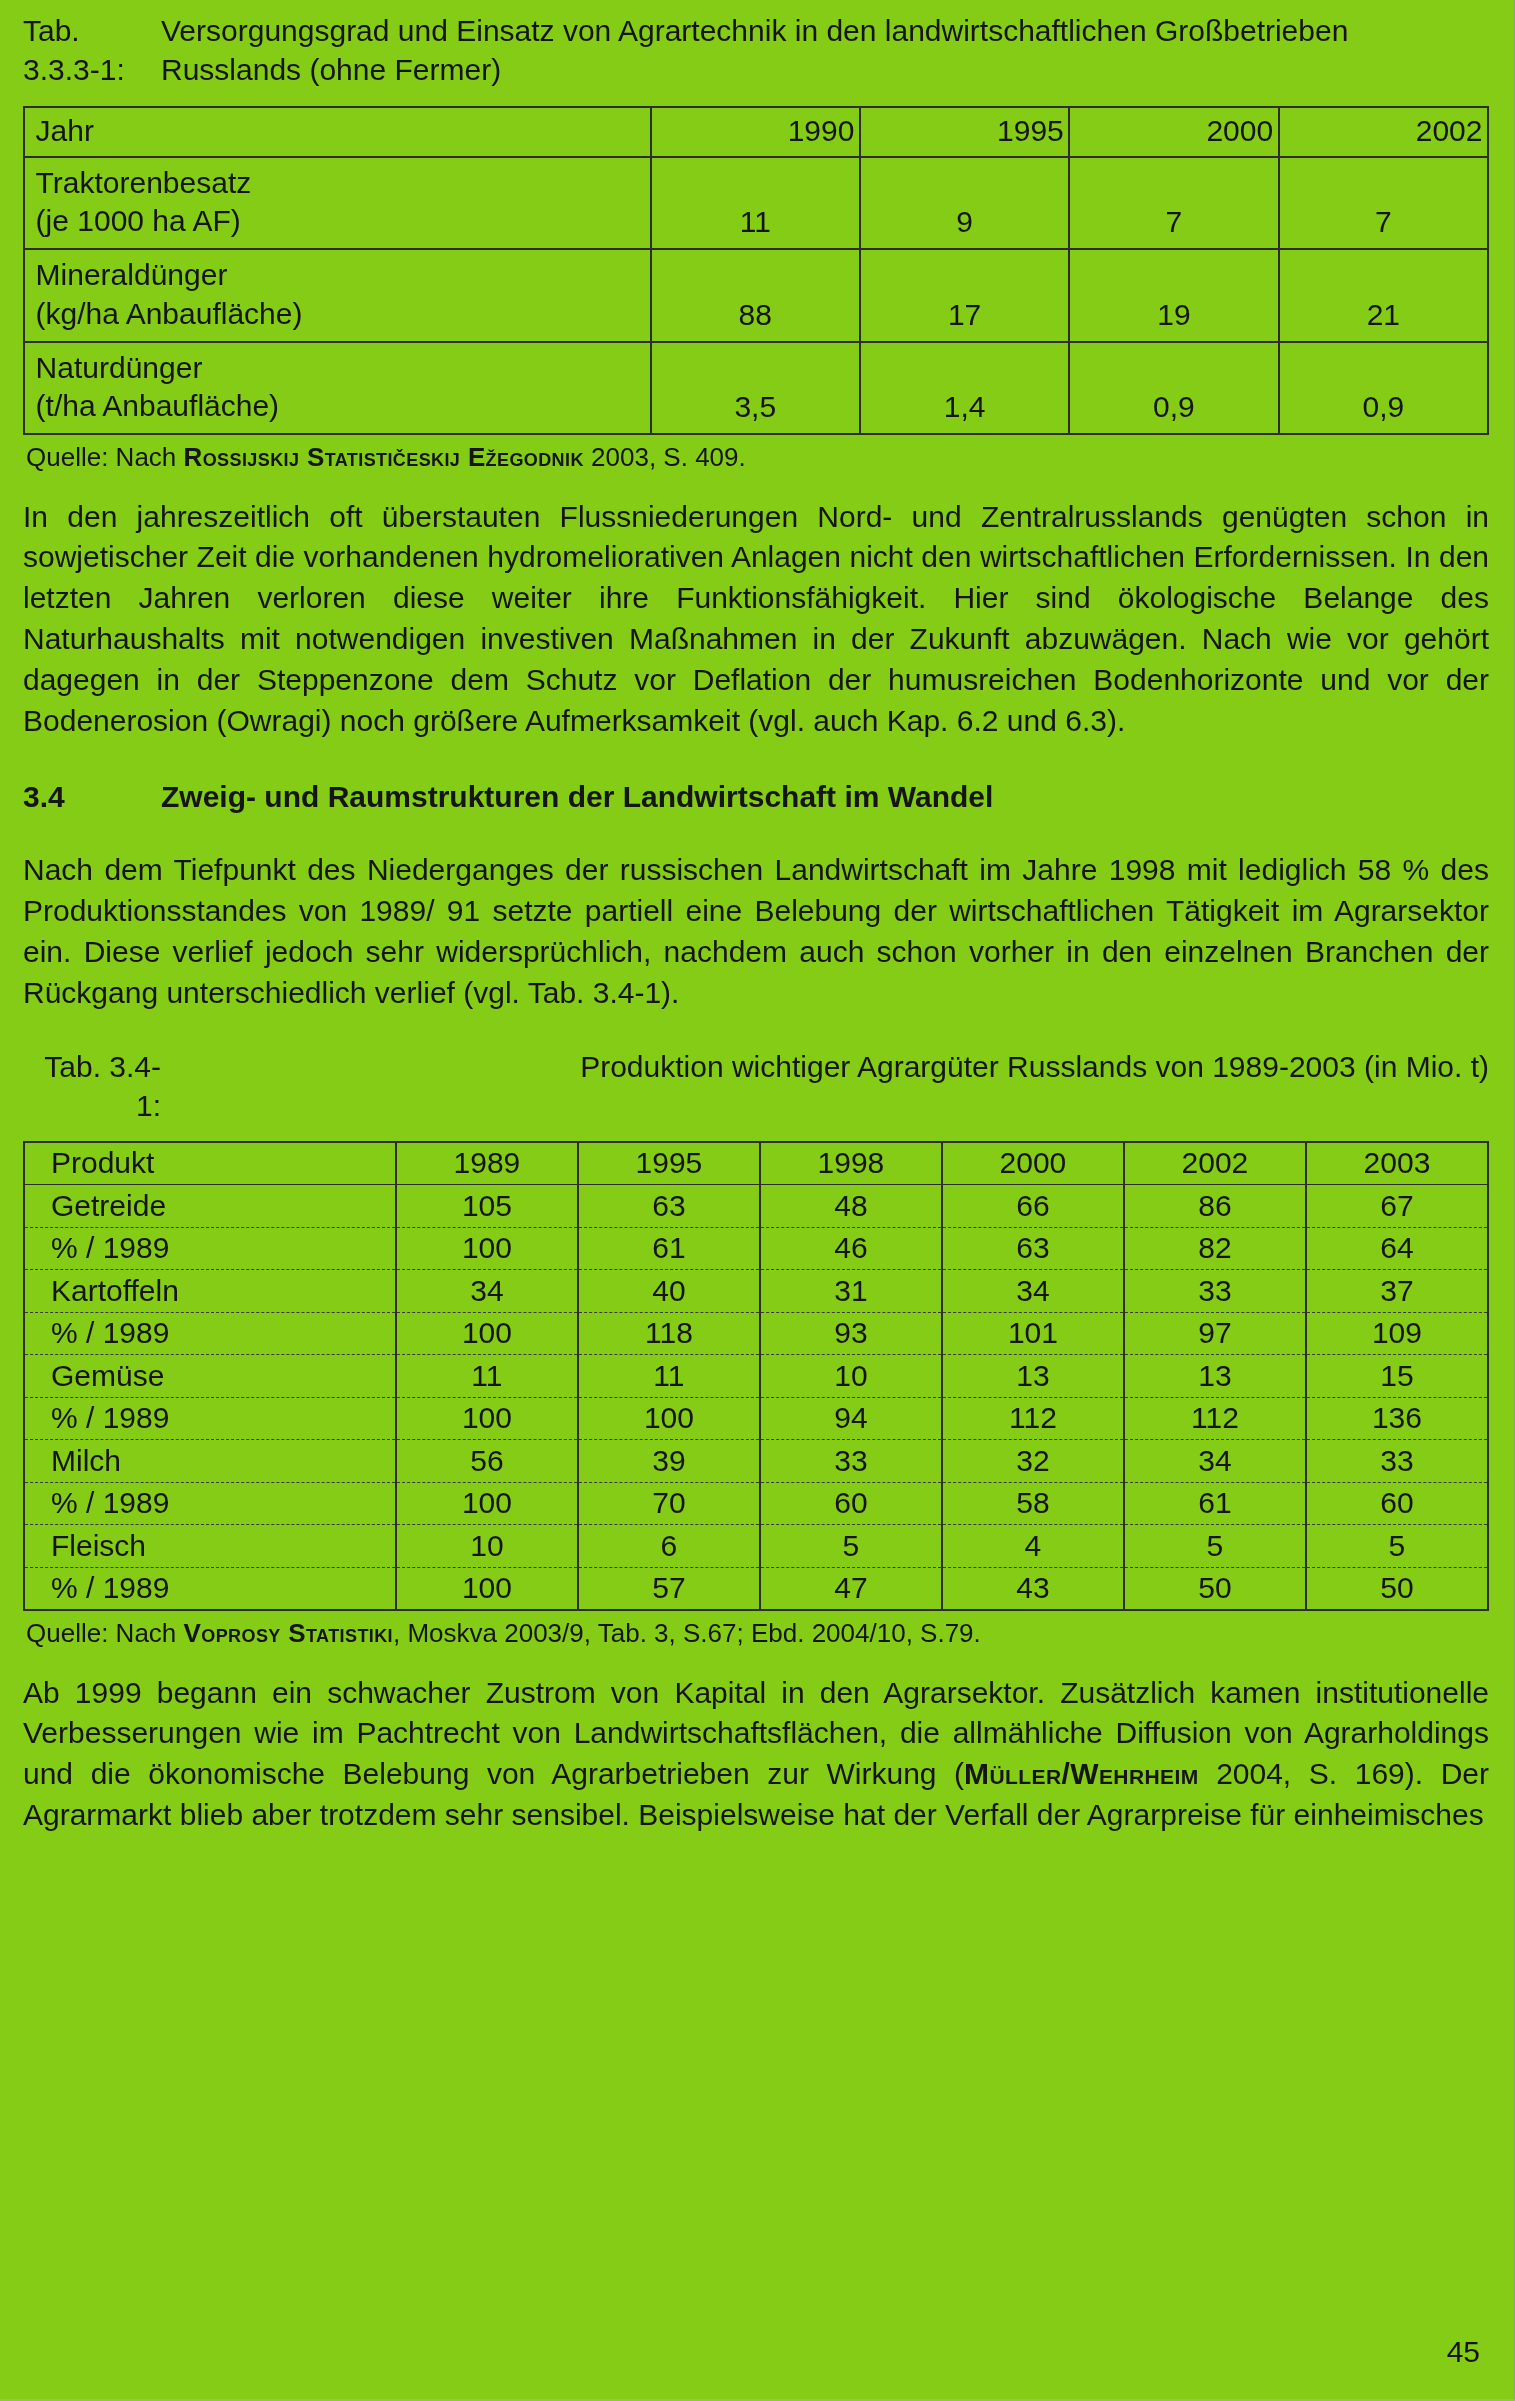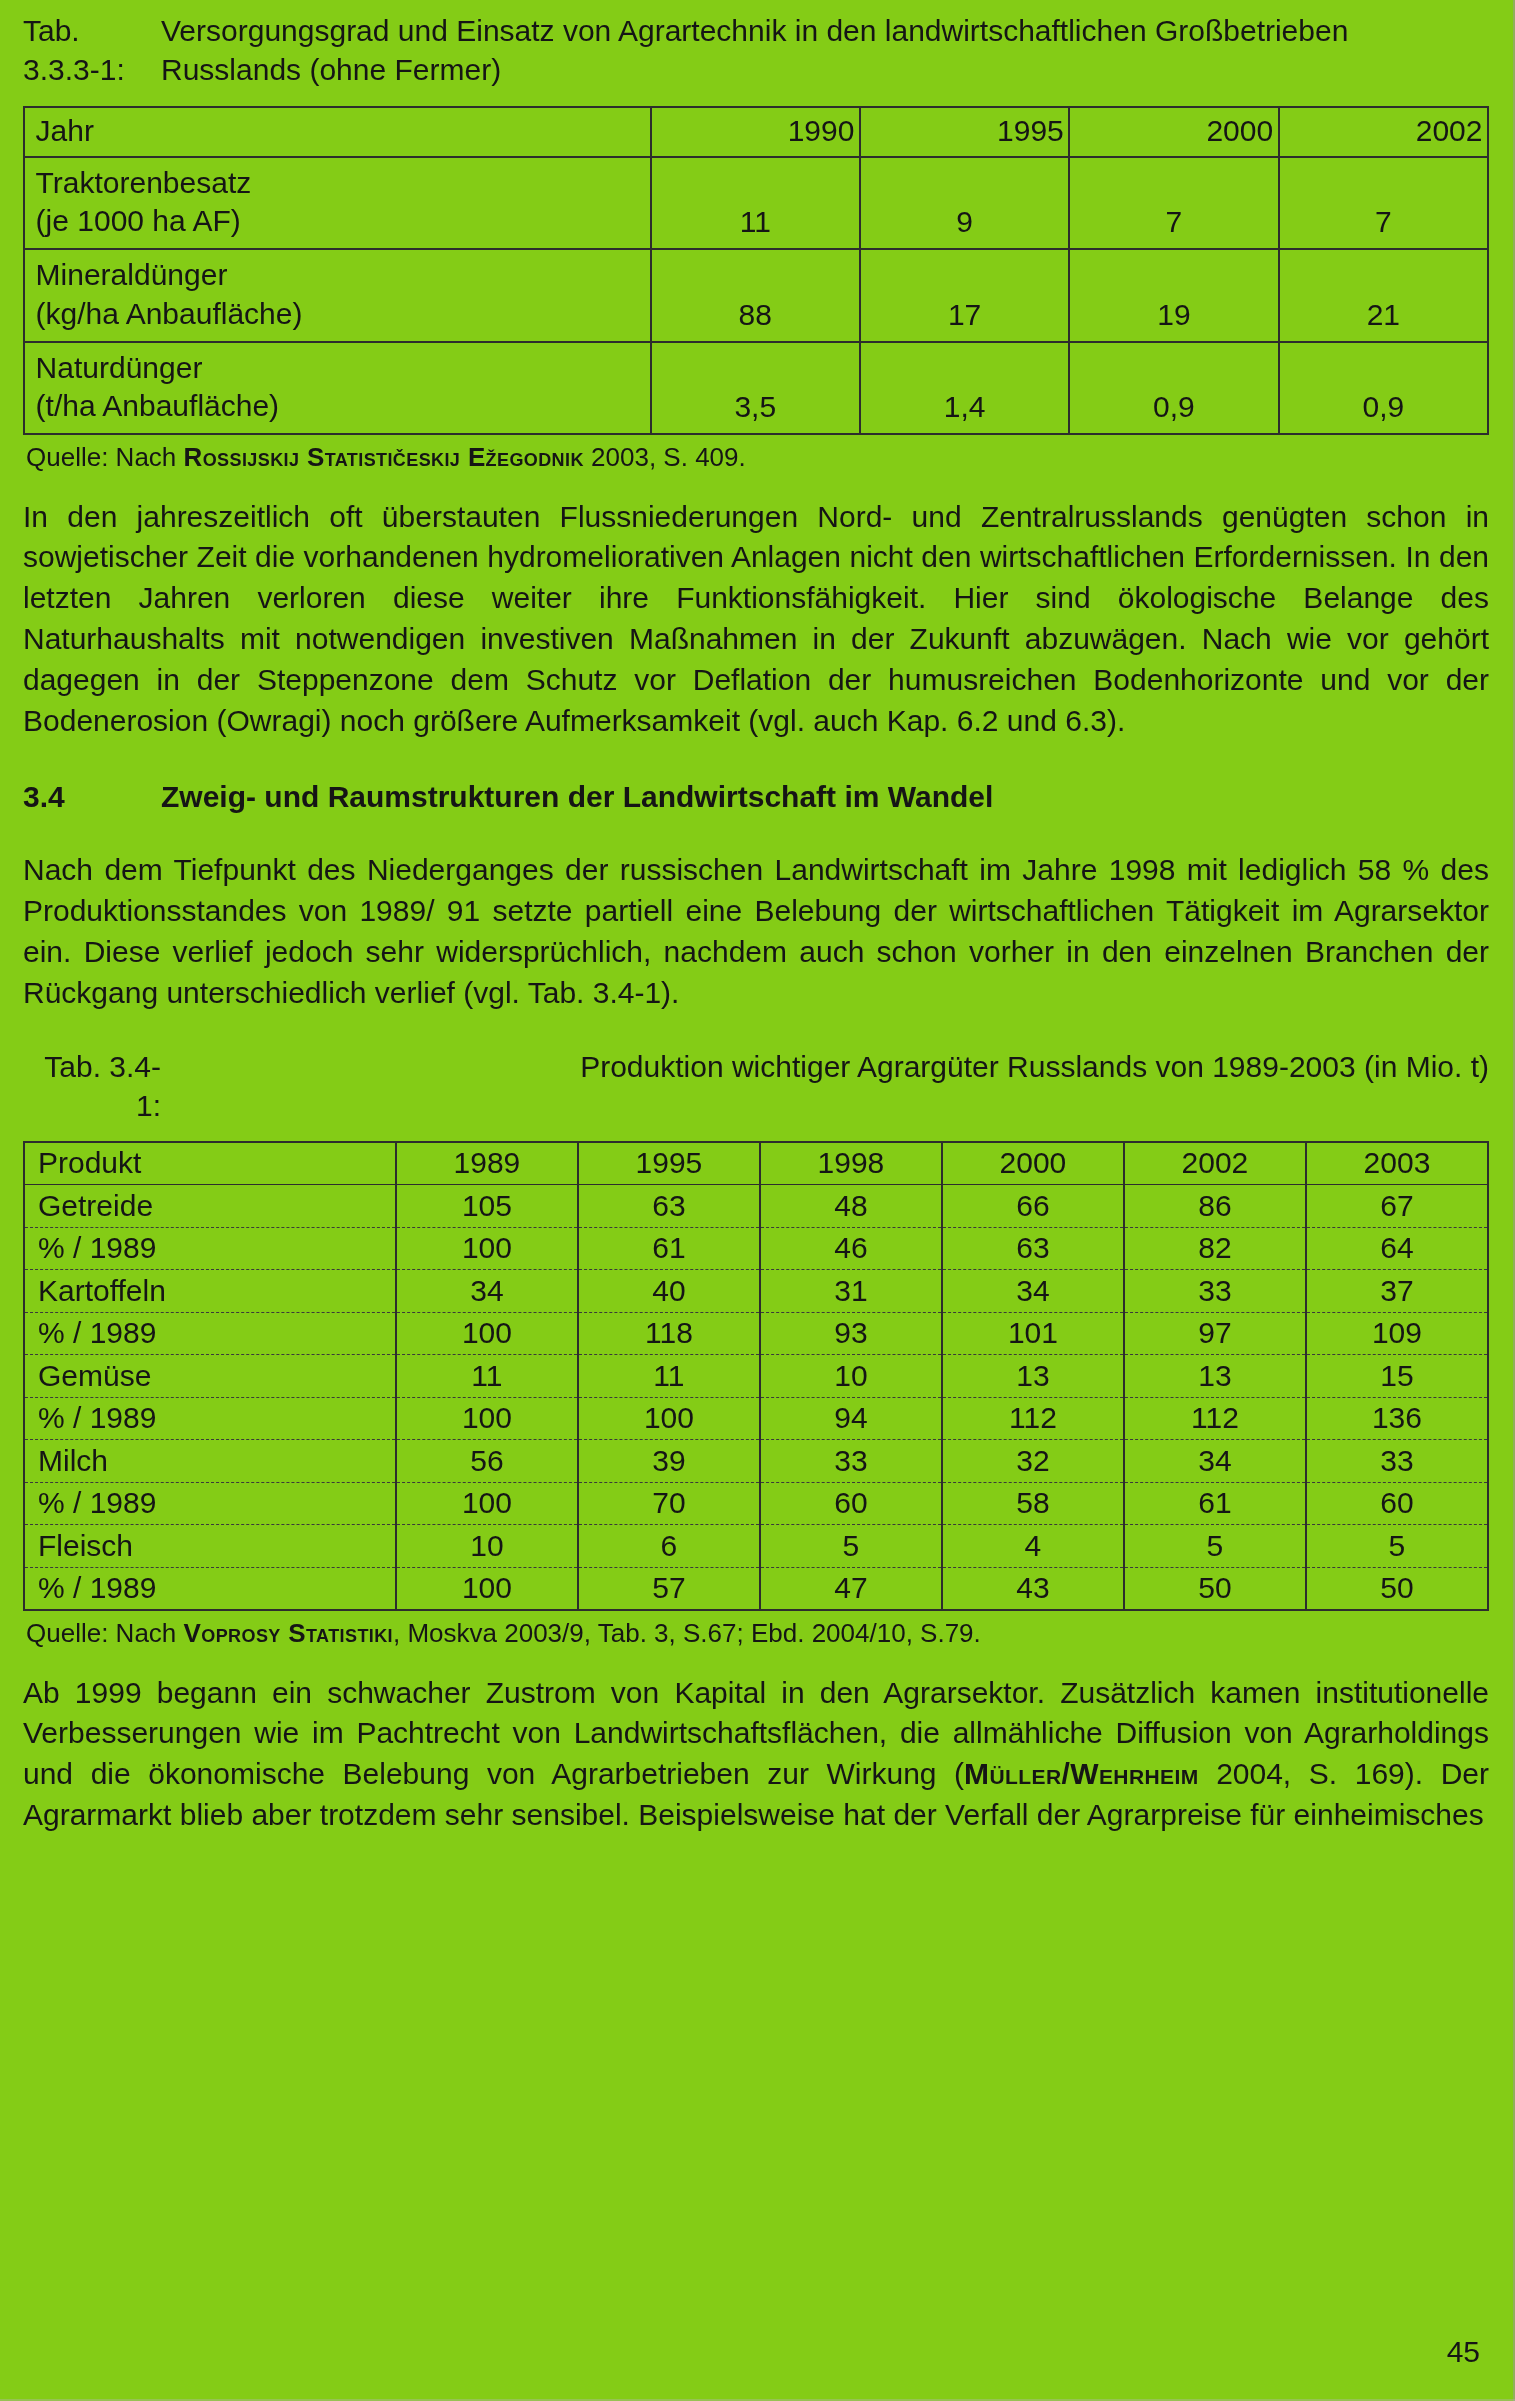--- a/index.html
+++ b/index.html
@@ -60,21 +60,21 @@
   .t2 { border: 2.3px solid #2d2d2d; margin-bottom: 6px; font-size: 30px; }
   .t2 col.c-prod { width: 25.4%; }
   .t2 col.c-yr   { width: 12.43%; }
   .t2 th, .t2 td {
     border-left: 2.3px solid #2d2d2d;
     padding: 2.3px 6px 3.8px;
     text-align: center;
     font-weight: normal;
     line-height: 1.18;
   }
-  .t2 th:first-child, .t2 td:first-child { border-left: none; text-align: left; padding-left: 13px; }
+  .t2 th:first-child, .t2 td:first-child { border-left: none; text-align: left; padding-left: 26px; }
   .t2 thead th { border-bottom: 1.5px solid #2d2d2d; }
   .t2 tbody td { border-bottom: 1.5px dashed #3a3a3a; }
   .t2 tbody tr:last-child td { border-bottom: none; }
 
   
   .page-number {
     position: absolute; right: 35px; bottom: 32px;
     font-size: 30px;
   }
 </style>

